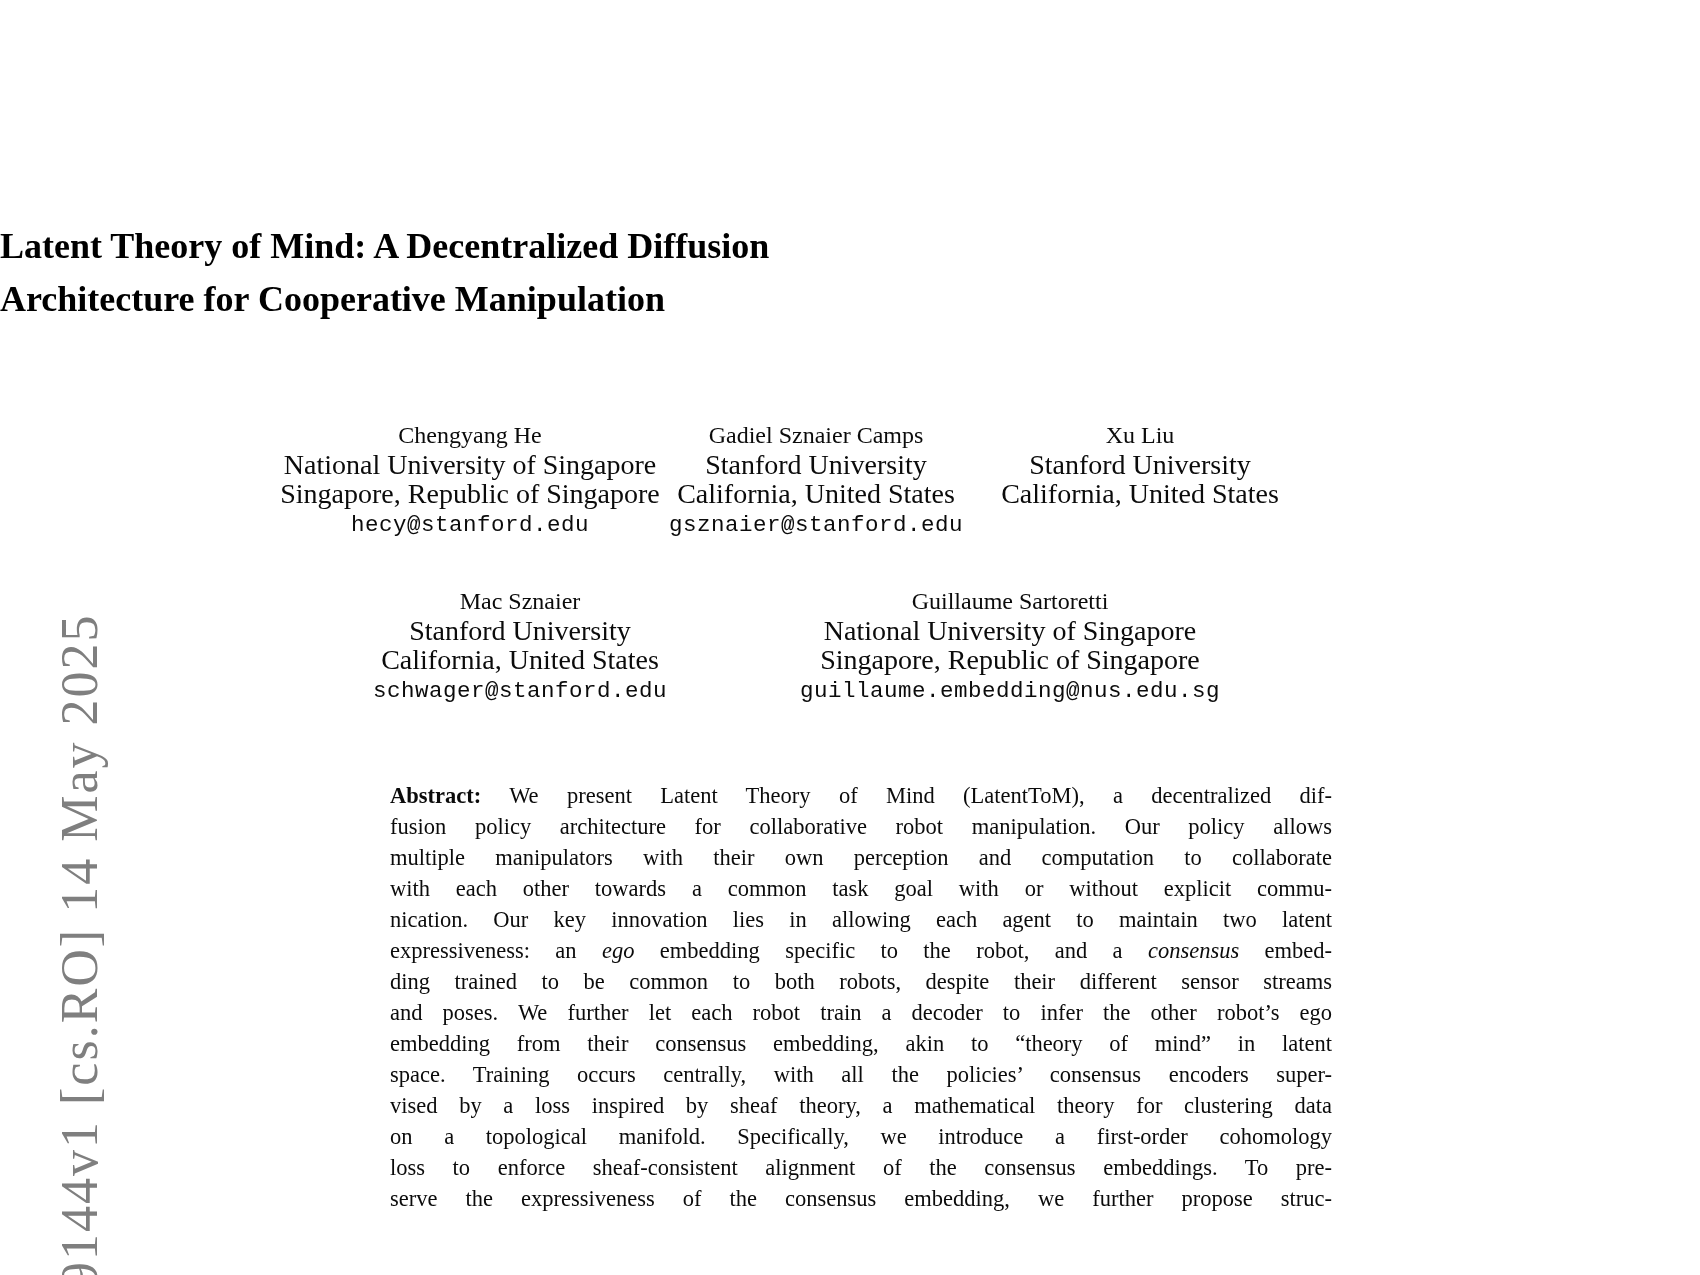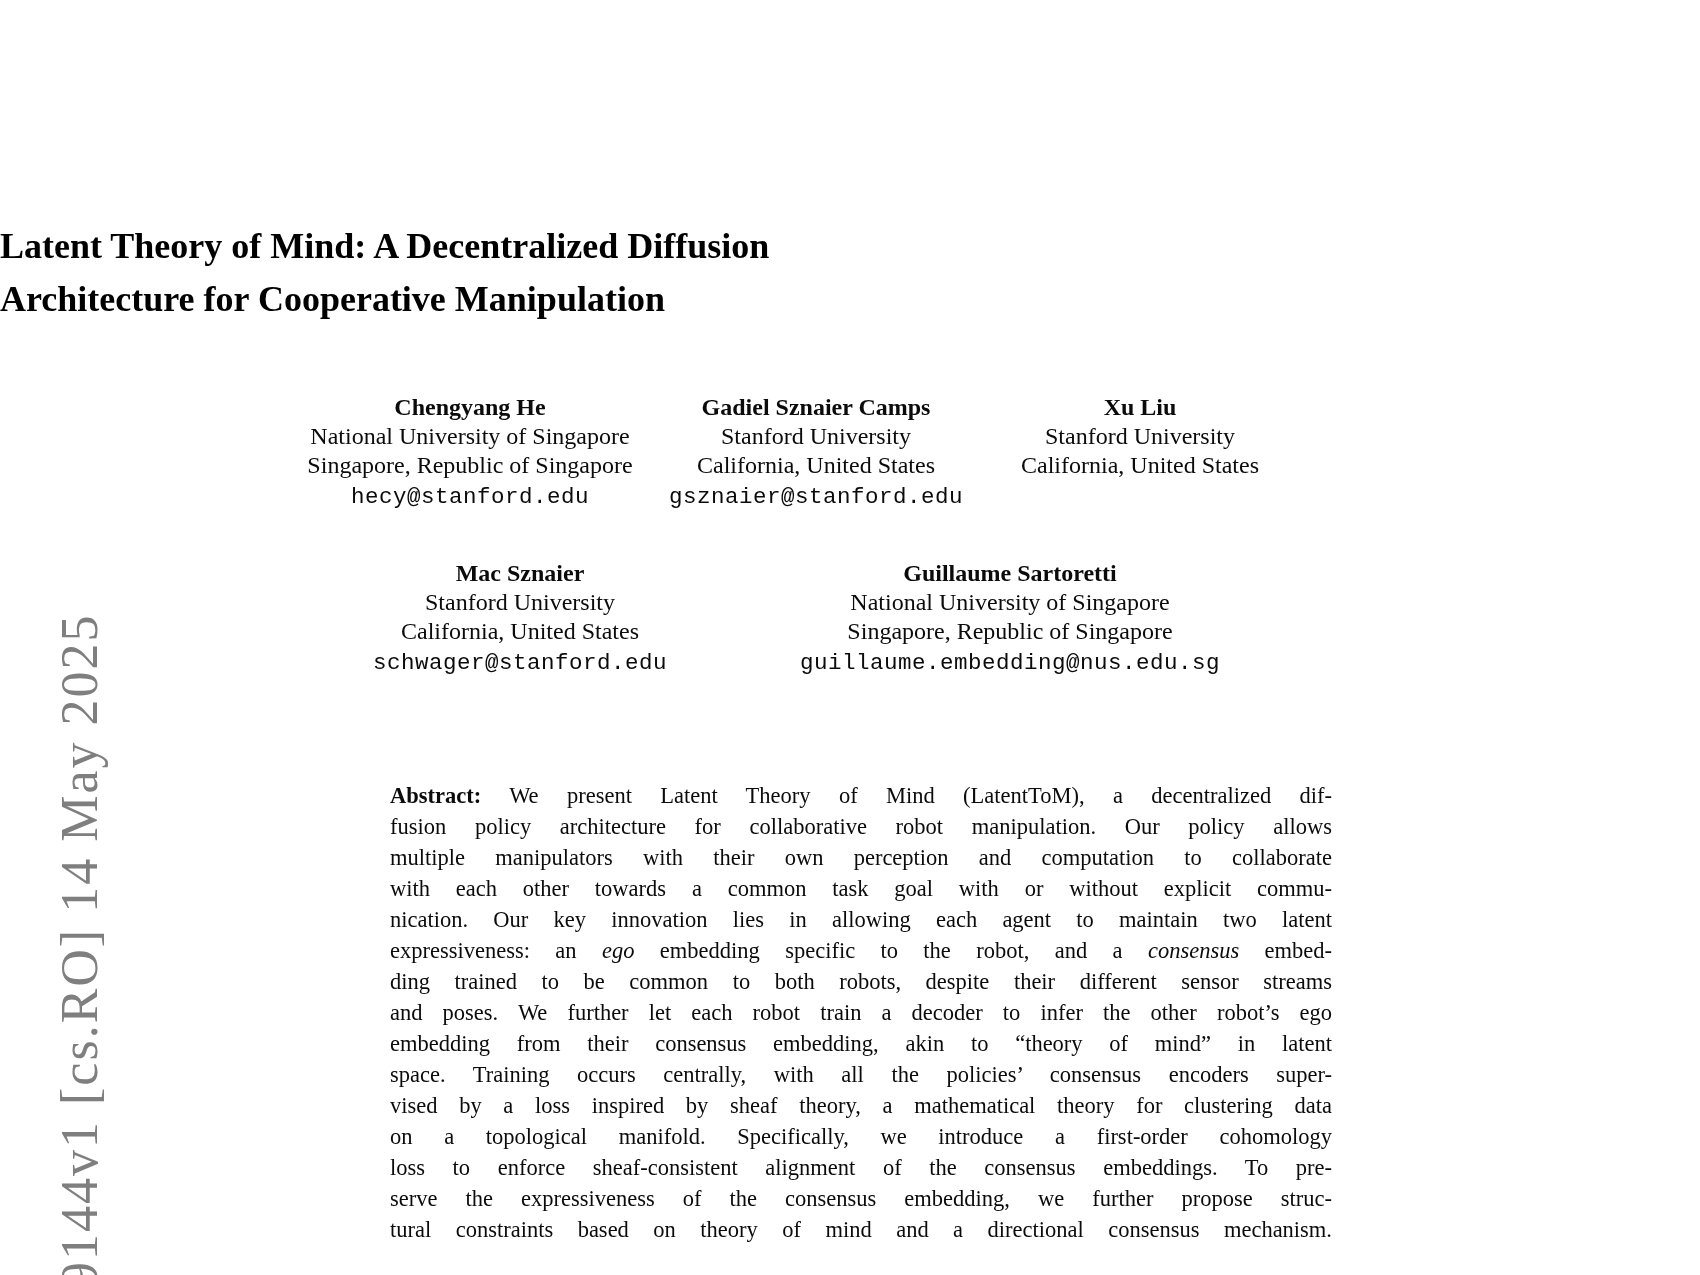--- a/index.html
+++ b/index.html
@@ -21,22 +21,22 @@
     font-size: 36px;
     line-height: 53px;
     color: #000;
   }
   .author {
     position: absolute;
     transform: translateX(-50%);
     text-align: center;
     white-space: nowrap;
   }
-  .author .name  { font-weight: bold; font-size: 24px; line-height: 30px; }
-  .author .affil { font-size: 24px; line-height: 29px; }
+  .author .name  { font-weight: normal; font-size: 24px; line-height: 30px; margin-top: 28px; }
+  .author .affil { font-size: 28px; line-height: 29px; }
   .author .email {
     font-family: "Liberation Mono", monospace;
     font-size: 22.5px;
     line-height: 30px;
     margin-top: 2px;
     letter-spacing: 0.5px;
   }
   .row1 { top: 392px; }
   .row2 { top: 558px; }
   .col-a1 { left: 470px; }
@@ -128,17 +128,16 @@
         <div class="abs-line"><span>nication. Our key innovation lies in allowing each agent to maintain two latent</span></div>
         <div class="abs-line"><span>expressiveness: an </span><span class="i">ego</span><span> embedding specific to the robot, and a </span><span class="i">consensus</span><span> embed-</span></div>
         <div class="abs-line"><span>ding trained to be common to both robots, despite their different sensor streams</span></div>
         <div class="abs-line"><span>and poses. We further let each robot train a decoder to infer the other robot’s ego</span></div>
         <div class="abs-line"><span>embedding from their consensus embedding, akin to “theory of mind” in latent</span></div>
         <div class="abs-line"><span>space. Training occurs centrally, with all the policies’ consensus encoders super-</span></div>
         <div class="abs-line"><span>vised by a loss inspired by sheaf theory, a mathematical theory for clustering data</span></div>
         <div class="abs-line"><span>on a topological manifold. Specifically, we introduce a first-order cohomology</span></div>
         <div class="abs-line"><span>loss to enforce sheaf-consistent alignment of the consensus embeddings. To pre-</span></div>
         <div class="abs-line"><span>serve the expressiveness of the consensus embedding, we further propose struc-</span></div>
-        <div class="abs-line"><span>tural constraints based on theory of mind and a directional consensus mechanism.</span></div>
       </div>
   </div>
 
 </div>
 
 </body></html>

